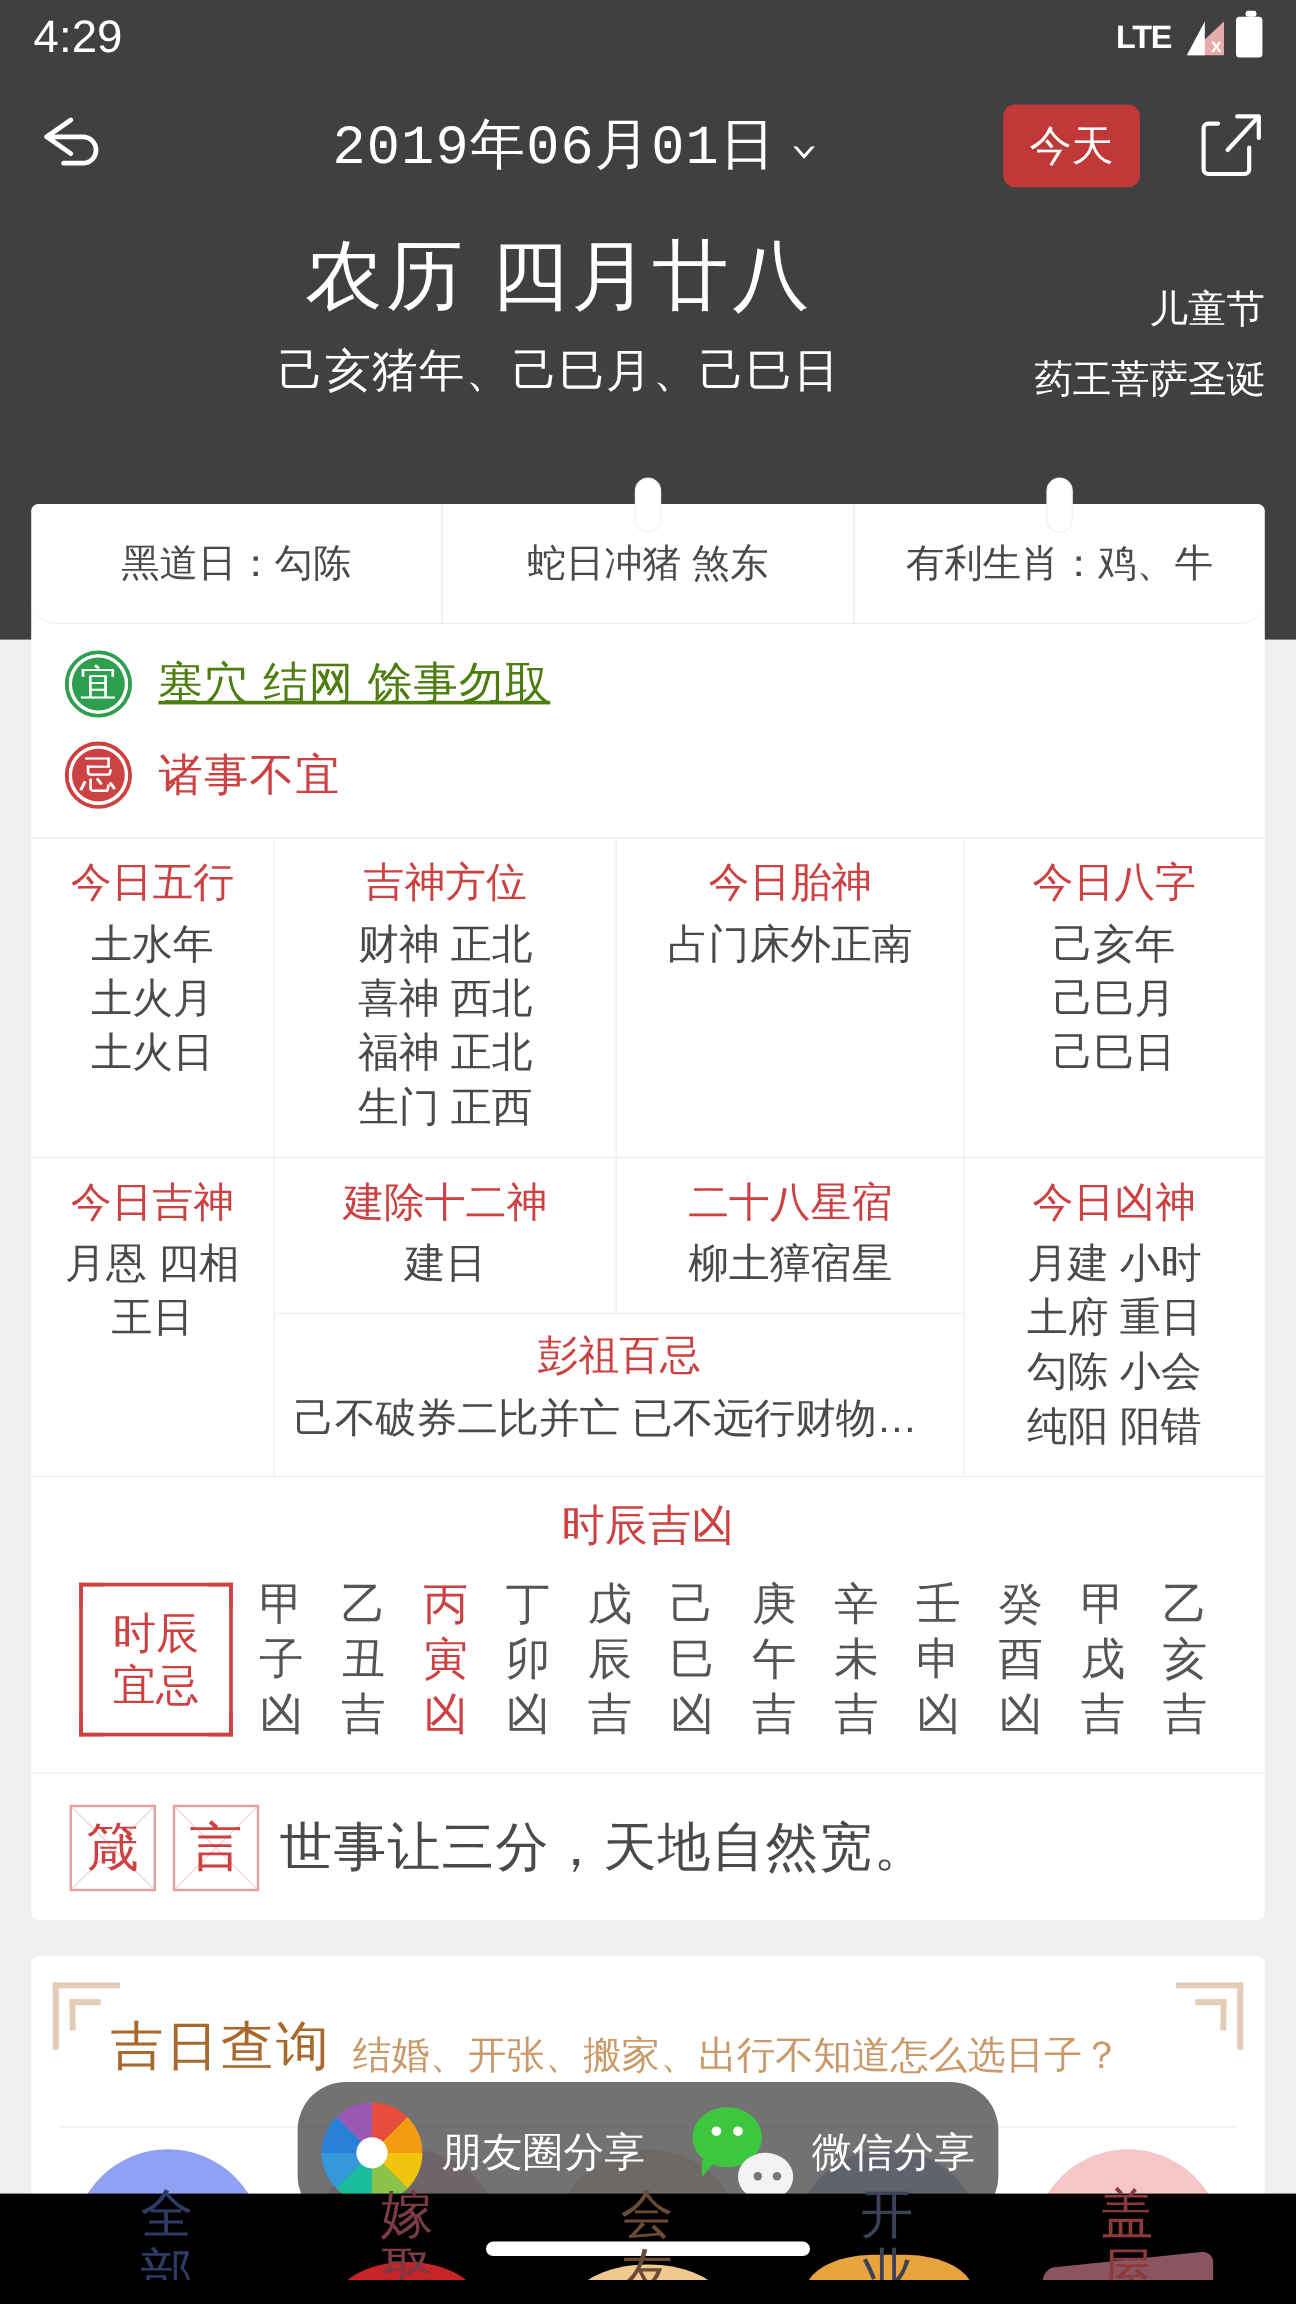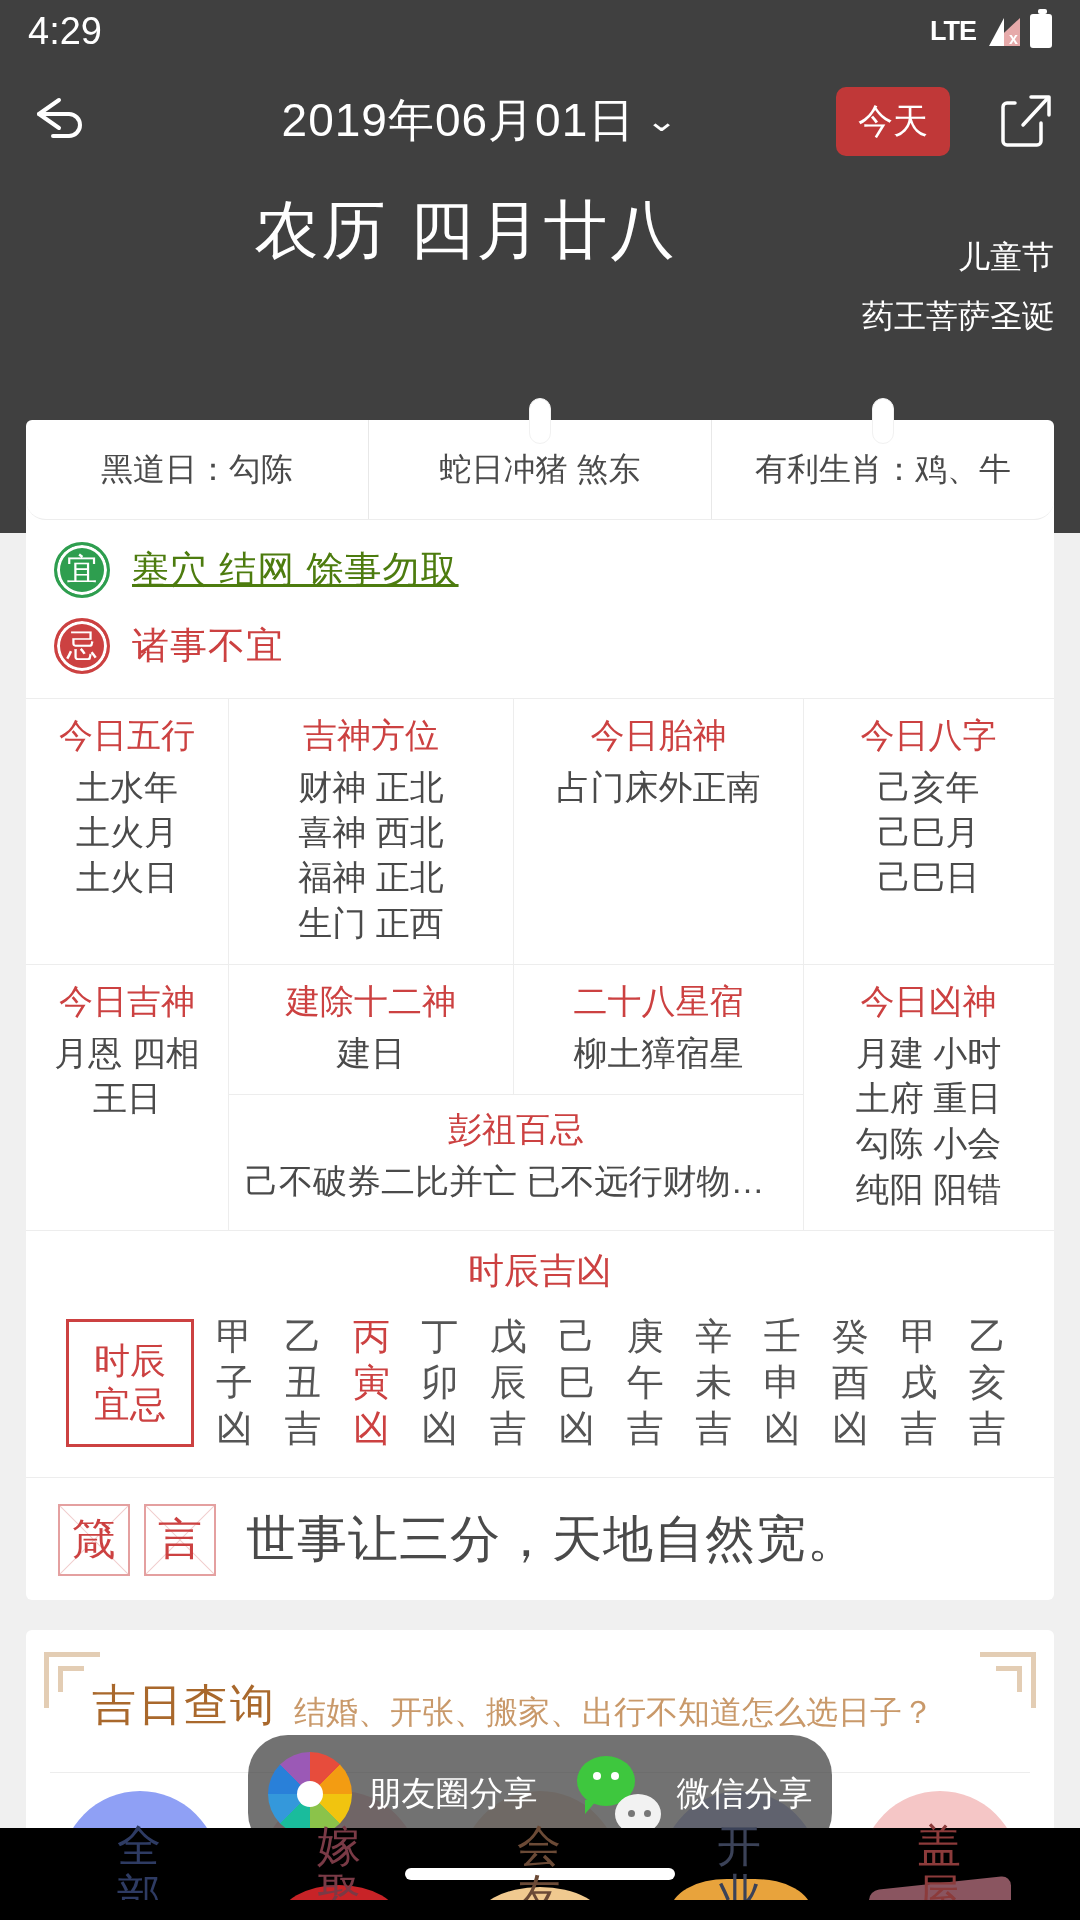--- a/index.html
+++ b/index.html
@@ -32,21 +32,21 @@
   .sig-icon .tri2 {
     position:absolute; right:16px; bottom:0; width:0; height:0;
     border-left: 15px solid transparent; border-bottom: 28px solid #ffffff;
   }
   .sig-icon .xm { position:absolute; right:2px; bottom:-2px; color:#fff; font-size:16px; font-weight:bold;}
   .bat-icon { width: 22px; height: 34px; border: 3px solid #fff; border-radius: 3px; background:#fff; position: relative;}
   .bat-icon:before { content:""; position:absolute; top:-8px; left:5px; width:9px; height:5px; background:#fff; border-radius:2px;}
 
   .navbar {
     position: absolute; top: 62px; left: 0; width: 1080px; height: 118px;
-    display: flex; align-items: center;
+    display: flex; align-items: center; font-family: Liberation Mono, monospace;
   }
   .nav-back { width: 120px; display:flex; align-items:center; justify-content:center; }
   .nav-title {
     flex: 1; display: flex; align-items: center; justify-content: center; gap: 14px;
   }
   .nav-date { color: #fff; font-size: 46px; letter-spacing: 1px; }
   .chev { color: #fff; font-size: 30px; line-height: 1; transform: scaleX(1.3); }
   .today-btn {
     background: #c03838; color: #fff; font-size: 35px;
     padding: 11px 22px; border-radius: 10px; margin-right: 20px;
@@ -163,21 +163,21 @@
     color: #cc4141; font-size: 44px; display: flex; align-items: center; justify-content: center;
     margin-right: 14px; flex: 0 0 auto; overflow: hidden;
   }
   .mz-box:before, .mz-box:after {
     content: ""; position: absolute; left: 50%; top: 50%; width: 104px; height: 1px;
     background: #f0cdcd;
   }
   .mz-box:before { transform: translate(-50%,-50%) rotate(45deg); }
   .mz-box:after { transform: translate(-50%,-50%) rotate(-45deg); }
   .mz-box .ch { position: relative; z-index: 2; }
-  .zy-text { color: #4a4a4a; font-size: 50px; margin-left: 16px; letter-spacing: 1px; }
+  .zy-text { color: #4a4a4a; font-size: 44px; margin-left: 3px; letter-spacing: 1px; }
 
   
   .card-lucky {
     position: absolute; left: 26px; top: 1630px; width: 1028px; height: 270px;
     background: #fff; border-radius: 6px; overflow: hidden;
   }
   .lucky-head { position: relative; height: 142px; }
   .corner {
     position: absolute; width: 56px; height: 56px;
   }
@@ -294,20 +294,21 @@
         <svg width="56" height="64" viewBox="0 0 56 64">
           <path d="M18 14 H10 a4 4 0 0 0 -4 4 V52 a4 4 0 0 0 4 4 H40 a4 4 0 0 0 4 -4 V34" fill="none" stroke="#fff" stroke-width="3.5" stroke-linecap="round"></path>
           <path d="M26 36 L50 10" fill="none" stroke="#fff" stroke-width="3.5" stroke-linecap="round"></path>
           <path d="M34 8 H52 V26" fill="none" stroke="#fff" stroke-width="3.5" stroke-linecap="round" stroke-linejoin="round"></path>
         </svg>
       </div>
     </div>
 
     <div class="lunar-block">
       <div class="lunar-main">农历 四月廿八</div>
+      <div class="lunar-sub">己亥猪年、己巳月、己巳日</div>
     </div>
 
     <div class="festivals">
       <div>儿童节</div>
       <div>药王菩萨圣诞</div>
     </div>
   </div>
 
   <div class="card card-main">
 

